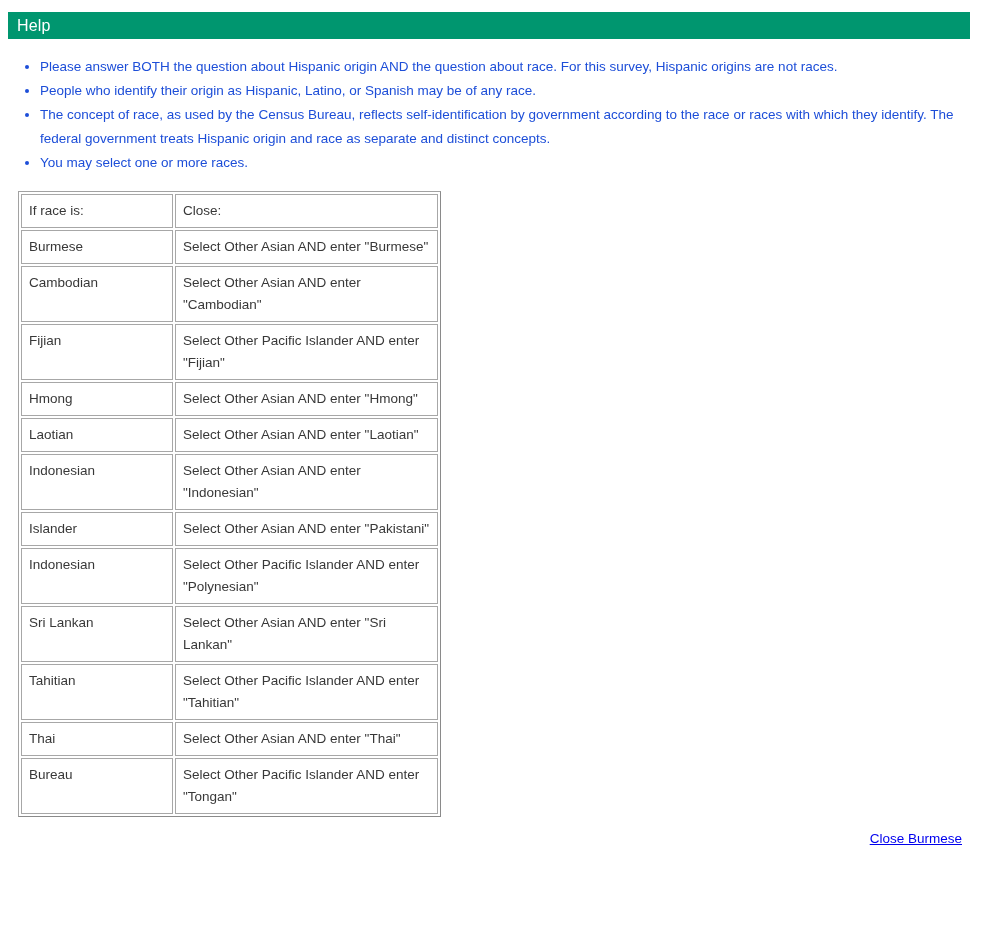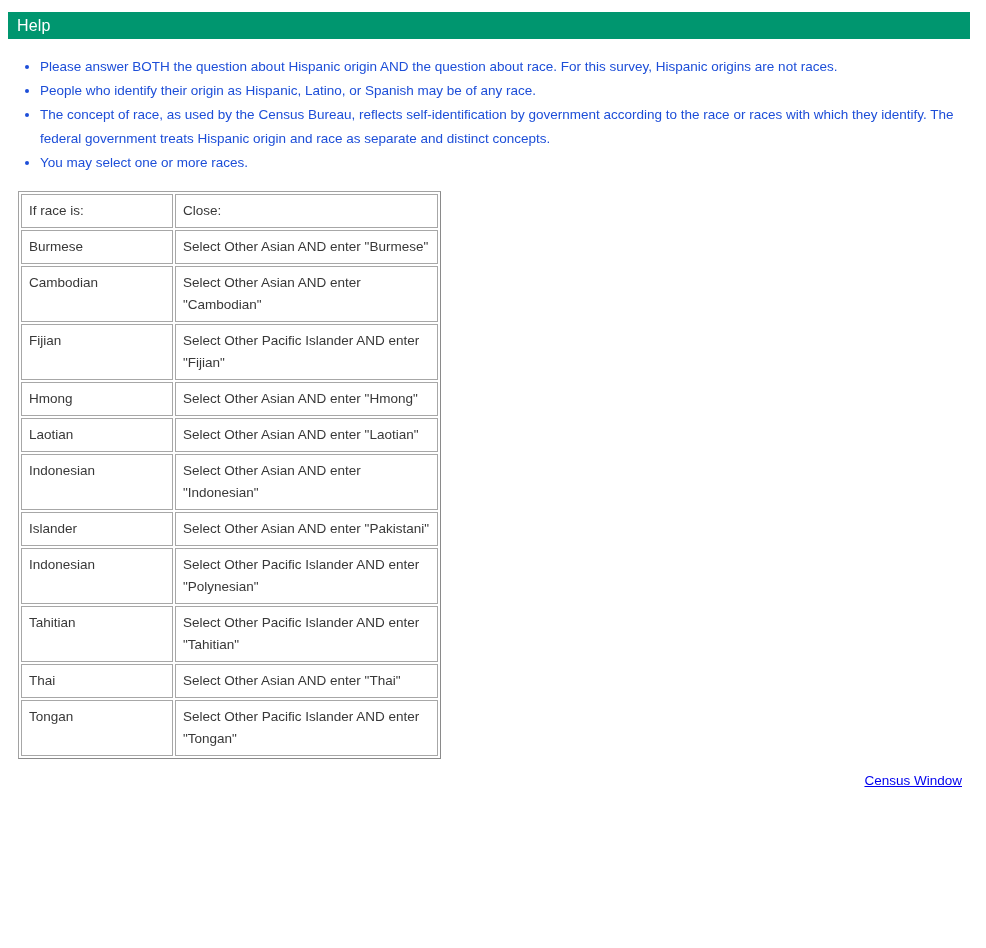--- a/index.html
+++ b/index.html
@@ -125,31 +125,35 @@
         </tr>
         <tr>
           <td>Islander</td>
           <td>Select Other Asian AND enter "Pakistani"</td>
         </tr>
         <tr>
           <td>Indonesian</td>
           <td>Select Other Pacific Islander AND enter "Polynesian"</td>
         </tr>
         <tr>
+          <td>Sri Lankan</td>
+          <td>Select Other Asian AND enter "Sri Lankan"</td>
+        </tr>
+        <tr>
           <td>Tahitian</td>
           <td>Select Other Pacific Islander AND enter "Tahitian"</td>
         </tr>
         <tr>
           <td>Thai</td>
           <td>Select Other Asian AND enter "Thai"</td>
         </tr>
         <tr>
-          <td>Tongan</td>
+          <td>Bureau</td>
           <td>Select Other Pacific Islander AND enter "Tongan"</td>
         </tr>
       </tbody>
   </table>
 
   <div class="footer">
-    <a href="#" class="close-link">Census Window</a>
+    <a href="#" class="close-link">Close Burmese</a>
   </div>
 
 </div>
 
 </body></html>

